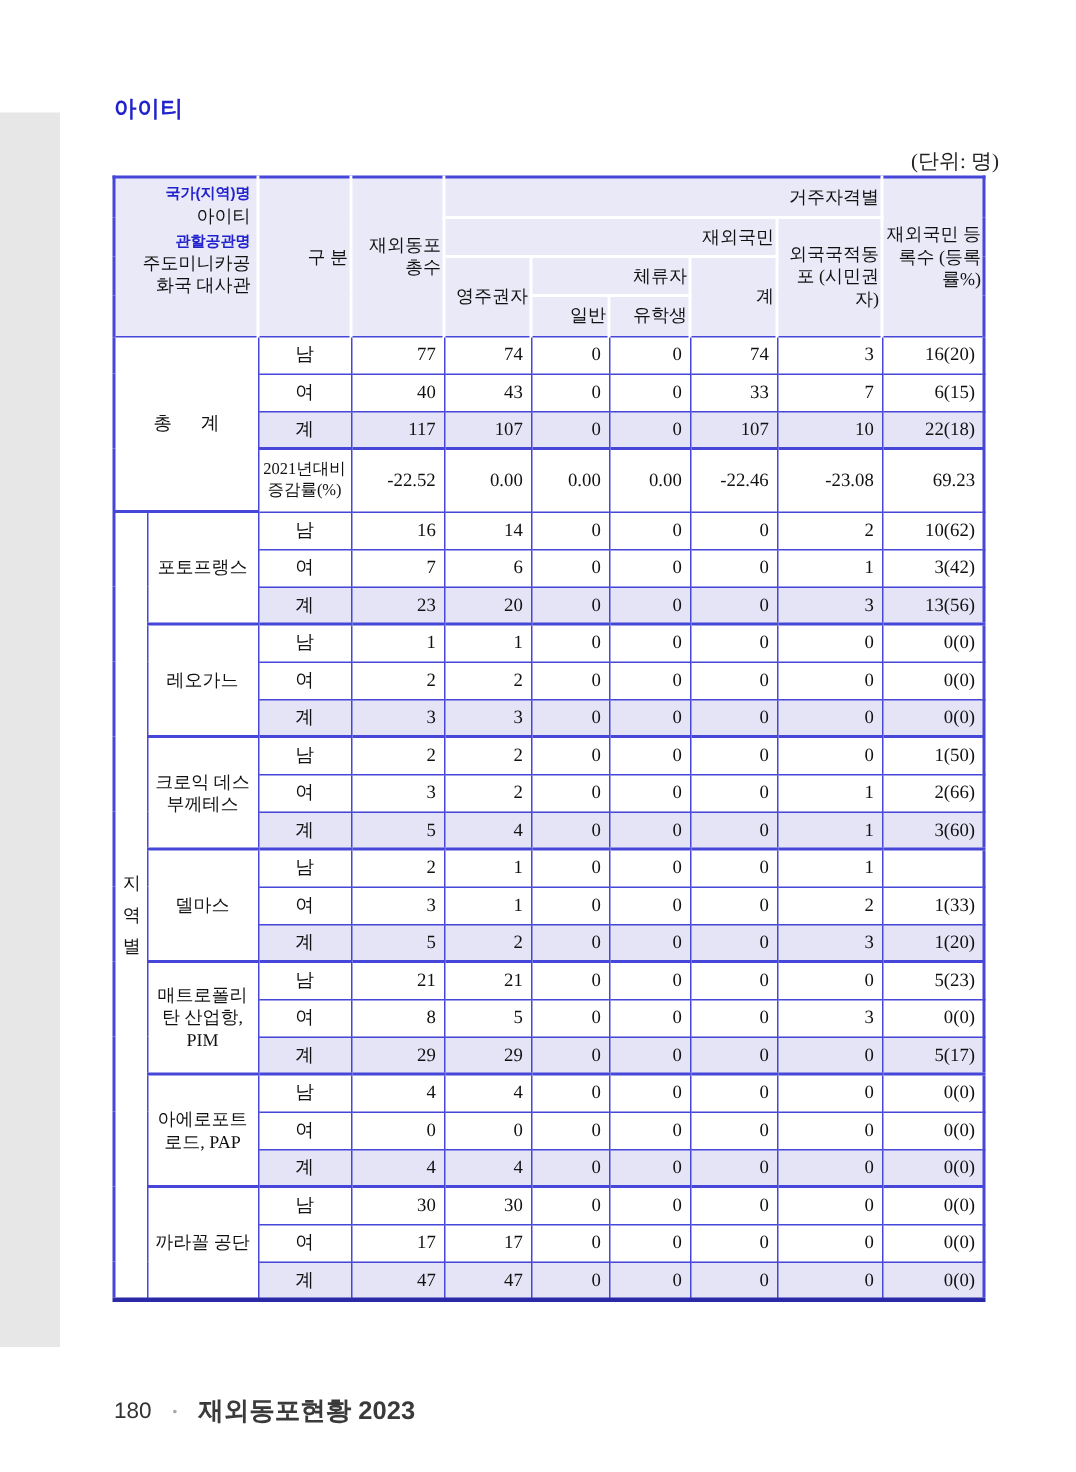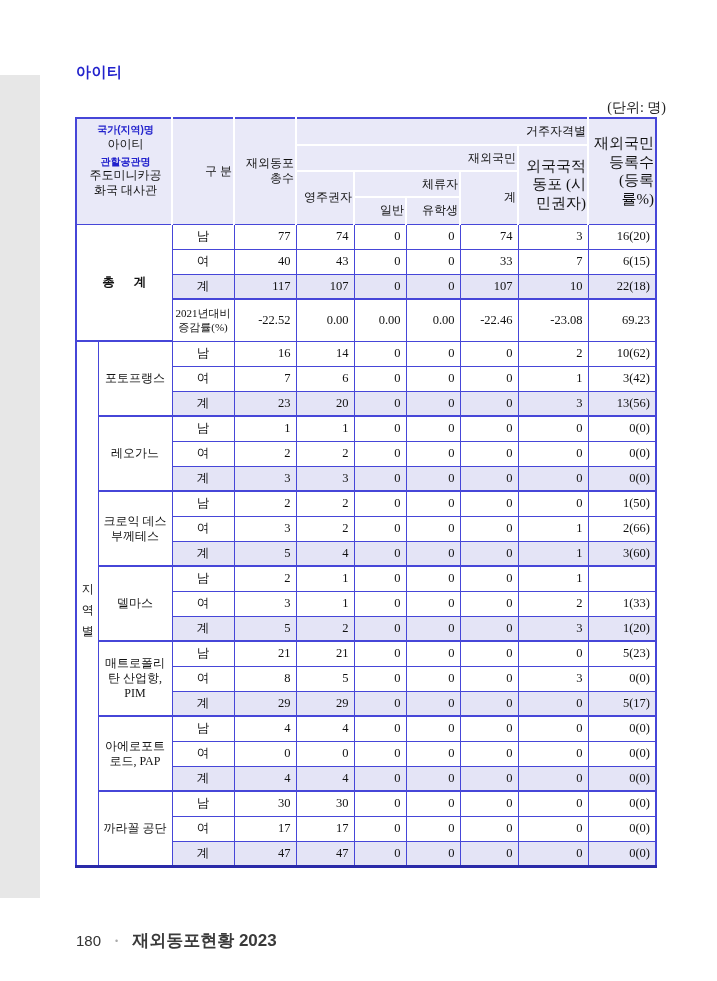--- a/index.html
+++ b/index.html
@@ -25,33 +25,33 @@
   col.c-chongsu{width:62px} col.c-yeongju{width:58px} col.c-ilban{width:52px}
   col.c-yuhak{width:54px} col.c-gye{width:58px} col.c-oeguk{width:70px} col.c-reg{width:68px}
 
   thead th {
     background:#e9e9f8; border:2px solid #ffffff; font-weight:normal;
     font-size:12px; text-align:right; vertical-align:middle; line-height:1.25; padding:1px;
   }
   thead tr.h1{height:27px} thead tr.h2{height:26px} thead tr.h3{height:26px} thead tr.h4{height:27px}
   thead th.bt{border-top:2px solid #4646d8} thead th.bb{border-bottom:1px solid #4646d8}
   thead th.bl{border-left:2px solid #4646d8} thead th.br{border-right:2px solid #4646d8}
-  th.info { text-align:center; padding:4px 4px 3px 7px; vertical-align:top;margin-top:23px; }
+  th.info { text-align:right; padding:4px 4px 3px 7px; vertical-align:top;margin-top:23px; }
   .info-label { font-family:"Liberation Sans","DejaVu Sans",sans-serif; font-size:10px; font-weight:bold; color:#2222cc; line-height:1.35; }
   .info-value { font-size:12px; color:#111; line-height:1.25; margin-bottom:3px; }
-  th.small-head { font-size:15px; }
+  th.small-head { font-size:12px; }
 
   tbody td {
     border:1px solid #4646d8; font-size:12.5px; height:25px;
     vertical-align:middle; background:#fff; padding:0;
   }
   td.num { text-align:right; padding-right:5px; }
   td.gubun-cell { text-align:center; }
   td.gubun-cell.yoy { font-size:11px; line-height:1.3; padding:2px 1px; height:42px; }
-  td.group-label { text-align:center; word-spacing:16px; background:#fff; border-bottom:2px solid #4646d8;font-weight:bold; }
+  td.group-label { text-align:center; word-spacing:16px; background:#fff; border-bottom:2px solid #4646d8; }
   td.region-name { text-align:center; font-size:12px; line-height:1.25; padding:0 2px; background:#fff; border-bottom:2px solid #4646d8; }
   td.region-axis {
     text-align:center; background:#fff;
     writing-mode:vertical-lr; text-orientation:upright; letter-spacing:9px; font-size:12px; padding-top:6px;
   }
   tr.subtotal-row td { background:#e4e4f6; border-bottom:2px solid #4646d8; }
 
   .page-footer {
     position:absolute; left:76px; top:929px;
     font-family:"Liberation Sans","DejaVu Sans",sans-serif;

